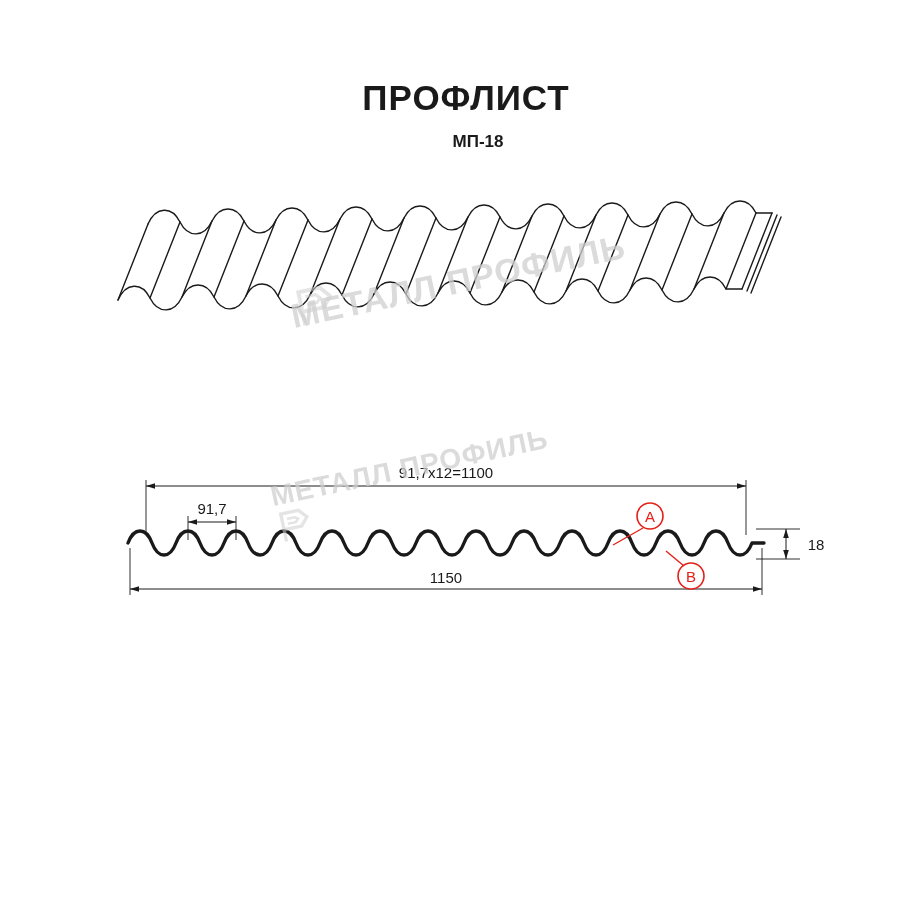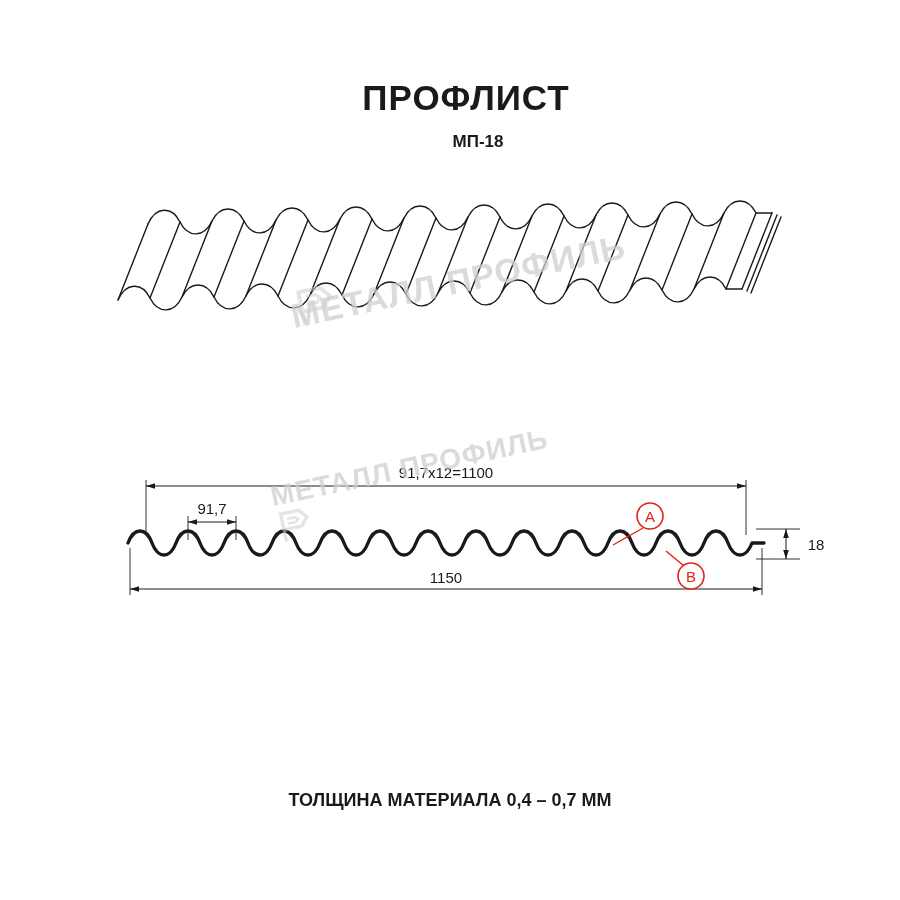--- a/index.html
+++ b/index.html
@@ -255,14 +255,13 @@
     </g>
     <g opacity="0.55" transform="translate(282,520) rotate(-12)">
       <path d="M0,22 L0,-6 L18,-6 L25,2 L18,10 L0,10" fill="none" stroke="#cfcfcf" stroke-width="3.4"></path>
       <path d="M5,0 L13,0 L16,2 L13,5 L5,5" fill="none" stroke="#cfcfcf" stroke-width="2.6"></path>
     </g>
   </svg>
 
   <div class="wm wm1">МЕТАЛЛ ПРОФИЛЬ</div>
   <div class="wm wm2">МЕТАЛЛ ПРОФИЛЬ</div>
 
-  <div class="footer-note">ТОЛЩИНА МАТЕРИАЛА 0,4 – 0,7 ММ</div>
 </div>
 
 </body></html>

